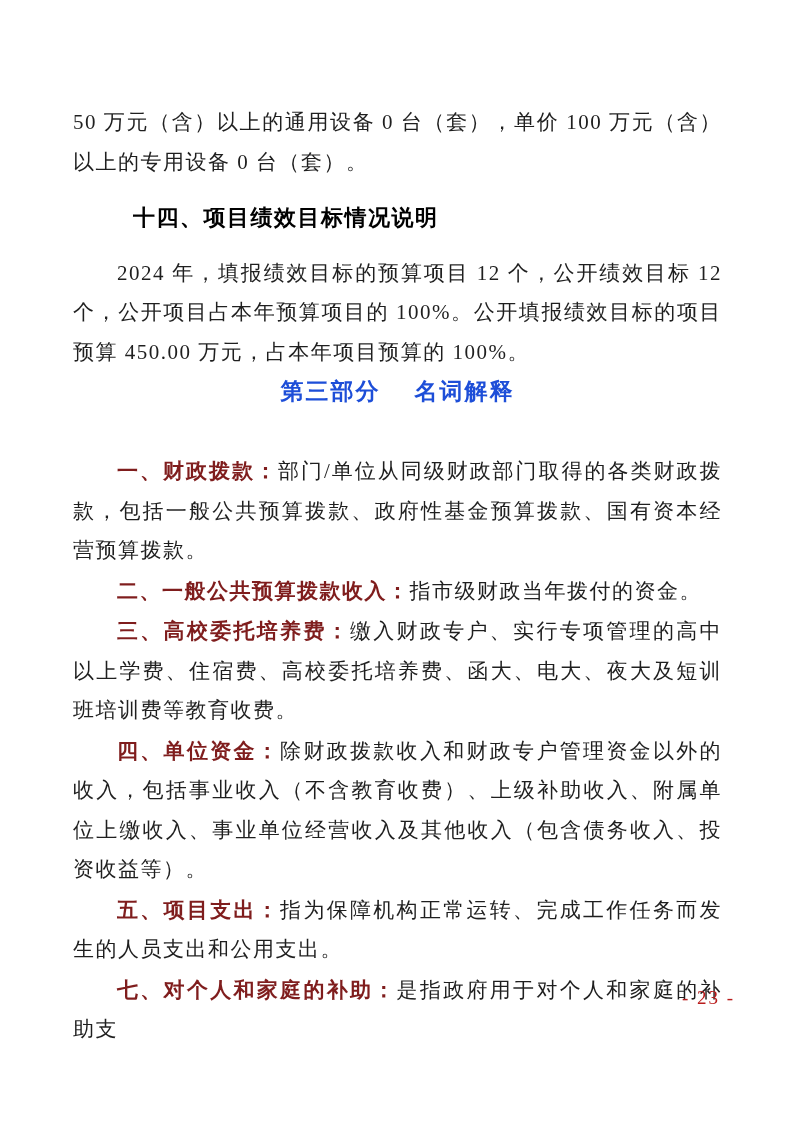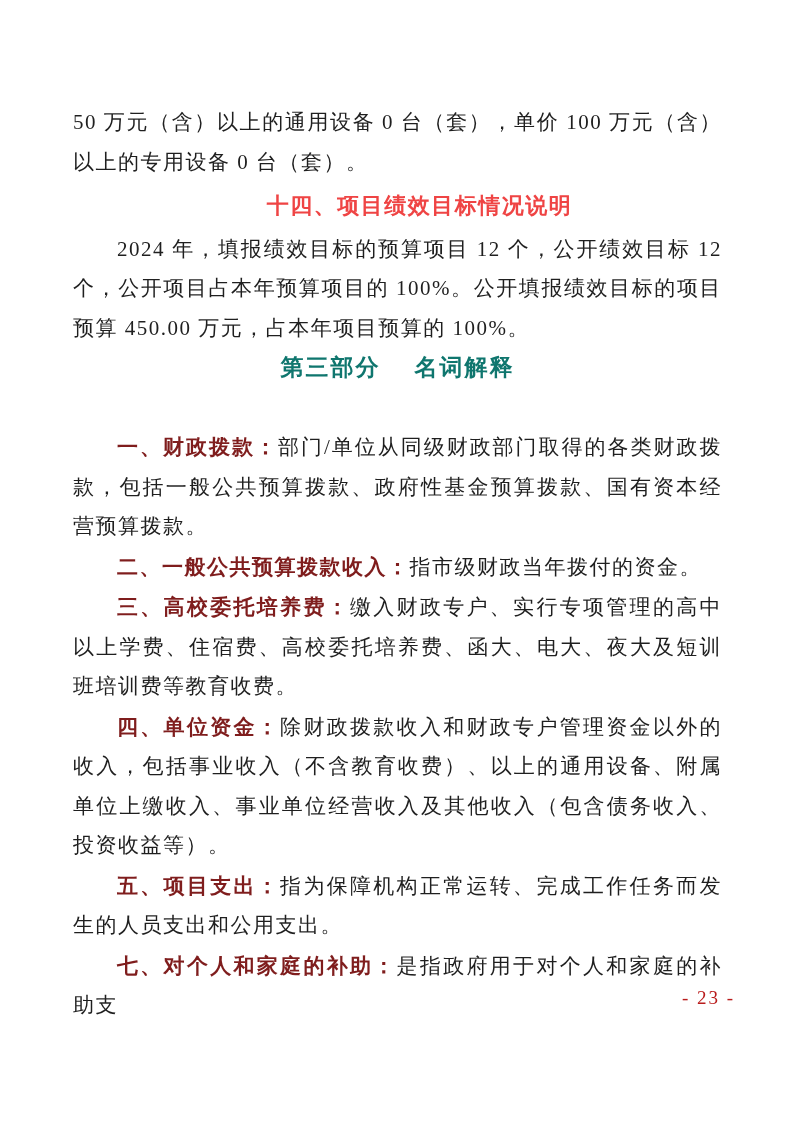--- a/index.html
+++ b/index.html
@@ -27,40 +27,40 @@
     text-align: justify;
   }
   .para {
     margin: 0;
     text-indent: 44px;
   }
   .para.no-indent {
     text-indent: 0;
   }
   .sec-heading {
-    margin: 4px;
+    margin: 16px;
     font-family: "Liberation Sans", sans-serif;
     font-weight: bold;
     font-size: 22px;
     line-height: 39.5px;
     letter-spacing: 1.5px;
     text-indent: 44px;
-    color: #ef4444;
-    text-align: center;
+    color: #000000;
+    text-align: left;
   }
   .part-title {
     margin: 0 0 39.5px 0;
     font-family: "Liberation Sans", sans-serif;
     font-weight: bold;
     font-size: 23px;
     line-height: 39.5px;
     letter-spacing: 2px;
     text-align: center;
     text-indent: 0;
-    color: #0f766e;
+    color: #1d4ed8;
   }
   .part-gap {
     display: inline-block;
     width: 34px;
   }
   .term-name {
     font-family: "Liberation Sans", sans-serif;
     font-weight: bold;
     color: #7f1d1d;
   }
@@ -88,21 +88,21 @@
     <p class="para">2024 年，填报绩效目标的预算项目 12 个，公开绩效目标 12 个，公开项目占本年预算项目的 100%。公开填报绩效目标的项目预算 450.00 万元，占本年项目预算的 100%。</p>
 
     <h2 class="part-title"><span>第三部分</span><span class="part-gap"></span><span>名词解释</span></h2>
 
     <p class="para"><b class="term-name">一、财政拨款：</b><span>部门/单位从同级财政部门取得的各类财政拨款，包括一般公共预算拨款、政府性基金预算拨款、国有资本经营预算拨款。</span></p>
 
     <p class="para"><b class="term-name">二、一般公共预算拨款收入：</b><span>指市级财政当年拨付的资金。</span></p>
 
     <p class="para"><b class="term-name">三、高校委托培养费：</b><span>缴入财政专户、实行专项管理的高中以上学费、住宿费、高校委托培养费、函大、电大、夜大及短训班培训费等教育收费。</span></p>
 
-    <p class="para"><b class="term-name">四、单位资金：</b><span>除财政拨款收入和财政专户管理资金以外的收入，包括事业收入（不含教育收费）、以上的通用设备、附属单位上缴收入、事业单位经营收入及其他收入（包含债务收入、投资收益等）。</span></p>
+    <p class="para"><b class="term-name">四、单位资金：</b><span>除财政拨款收入和财政专户管理资金以外的收入，包括事业收入（不含教育收费）、上级补助收入、附属单位上缴收入、事业单位经营收入及其他收入（包含债务收入、投资收益等）。</span></p>
 
     <p class="para"><b class="term-name">五、项目支出：</b><span>指为保障机构正常运转、完成工作任务而发生的人员支出和公用支出。</span></p>
 
 
     <p class="para"><b class="term-name">七、对个人和家庭的补助：</b><span>是指政府用于对个人和家庭的补助支</span></p>
 
   </main>
 
   <span class="page-num">- 23 -</span>
 </div>

